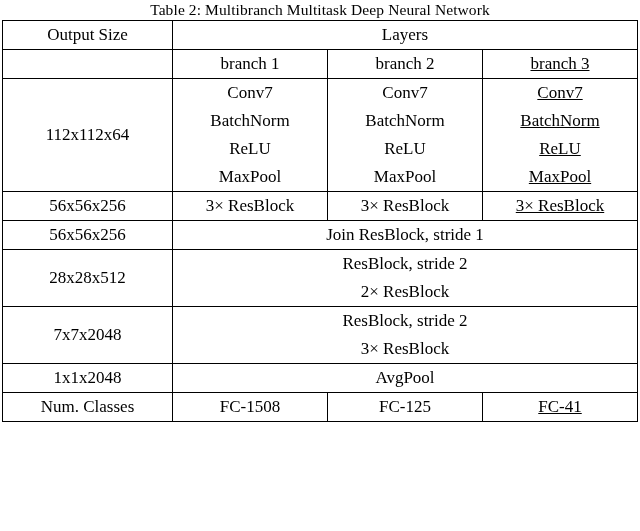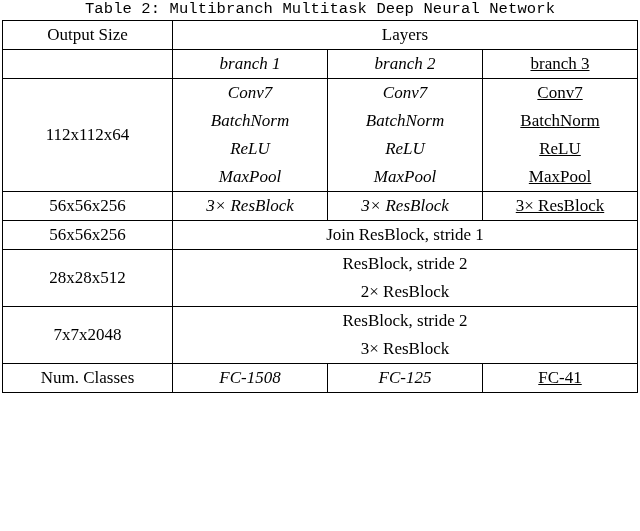--- a/index.html
+++ b/index.html
@@ -20,40 +20,39 @@
     height: 531px;
     box-sizing: border-box;
   }
   .caption {
     text-align: center;
     font-size: 15.5px;
     line-height: 19px;
     height: 20px;
     white-space: nowrap;
     letter-spacing: 0.1px;
-    font-family: Liberation Mono, monospace;
   }
   table.arch {
     border-collapse: collapse;
     table-layout: fixed;
     width: 636px;
     margin: 0 2px;
     font-size: 17px;
   }
   table.arch td {
     border: 1.3px solid #000000;
     text-align: center;
     vertical-align: middle;
     padding: 0 2px;
     line-height: 28px;
     white-space: nowrap;
     overflow: hidden;
   }
   td.outcol { width: 165px; margin-top: 28px; }
-  td.bcol   { width: 157px; font-style: italic; }
+  td.bcol   { width: 157px; }
   td.bcol3  { width: 157px; text-decoration: underline; }
   td.bottomal { vertical-align: bottom; padding-bottom: 2px; }
   td.stack   { line-height: 28px; padding: 1px 2px 2px; }
   .ln { display: block; }
 </style>
 </head>
 <body>
 
 <div class="page">
 
@@ -119,20 +118,24 @@
 
 
       <tr>
         <td class="outcol bottomal">7x7x2048</td>
         <td colspan="3" class="stack">
           <span class="ln">ResBlock, stride 2</span>
           <span class="ln">3× ResBlock</span>
         </td>
       </tr>
 
+      <tr>
+        <td class="outcol">1x1x2048</td>
+        <td colspan="3">AvgPool</td>
+      </tr>
 
       <tr>
         <td class="outcol">Num. Classes</td>
         <td class="bcol">FC-1508</td>
         <td class="bcol">FC-125</td>
         <td class="bcol3">FC-41</td>
       </tr>
 
     </tbody>
   </table>

